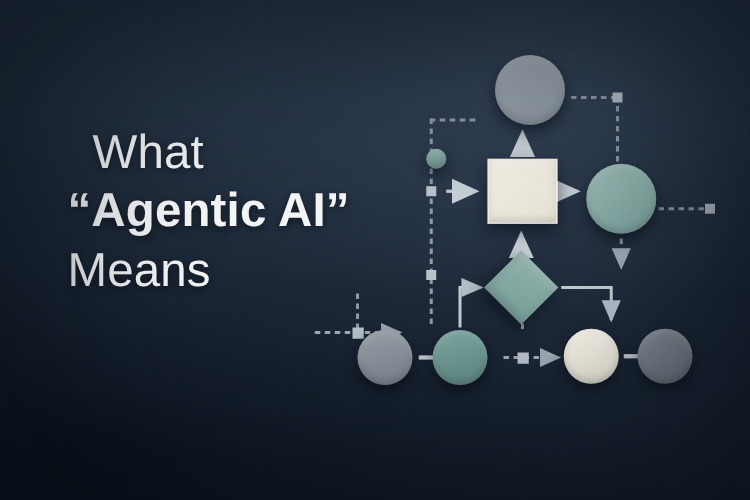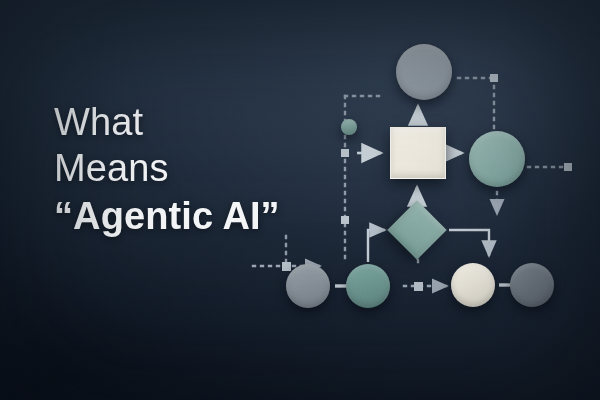--- a/index.html
+++ b/index.html
@@ -29,21 +29,21 @@
     position:absolute; inset:0; pointer-events:none;
     box-shadow: inset 0 0 130px 26px rgba(5,9,16,.62);
   }
 
   
   #headline {
     position:absolute; left:54px; top:99px; width:260px;
     color:#f3f5f7; letter-spacing:.1px;
   }
   #headline .line { display:block; white-space:nowrap; text-shadow:0 2px 7px rgba(0,0,0,.48); }
-  #headline .l1 { font-size:38px; font-weight:400; line-height:46px; }
+  #headline .l1 { font-size:38px; font-weight:400; line-height:46px;margin-left:20px; }
   #headline .l2 { font-size:38px; font-weight:700; line-height:49px; }
   #headline .l3 { font-size:38px; font-weight:400; line-height:47px; }
 
   
   #diagram { position:absolute; inset:0; }
   #diagram svg { position:absolute; left:0; top:0; }
   .node { position:absolute; }
   .circ {
     border-radius:50%;
     box-shadow: 0 5px 11px rgba(5,9,16,.55), inset 0 -3px 6px rgba(0,0,0,.16), inset 0 3px 5px rgba(255,255,255,.14);
@@ -141,19 +141,19 @@
 
     <div class="node circ" style="left:346px; top:264px; width:44px; height:44px; background:linear-gradient(160deg,#7da8a2,#648e88);"></div>
 
     <div class="node circ" style="left:451px; top:263px; width:44px; height:44px; background:linear-gradient(160deg,#f7f4ea,#e9e5d8);"></div>
 
     <div class="node circ" style="left:510px; top:263px; width:44px; height:44px; background:linear-gradient(160deg,#848d97,#6b747e);"></div>
   </div>
 
   <div id="headline">
     <span class="line l1">What</span>
+    <span class="line l2">“Agentic AI”</span>
     <span class="line l3">Means</span>
-    <span class="line l2">“Agentic AI”</span>
   </div>
 
   <div id="grain"></div>
   <div id="vignette"></div>
 </div>
 
 </body></html>

